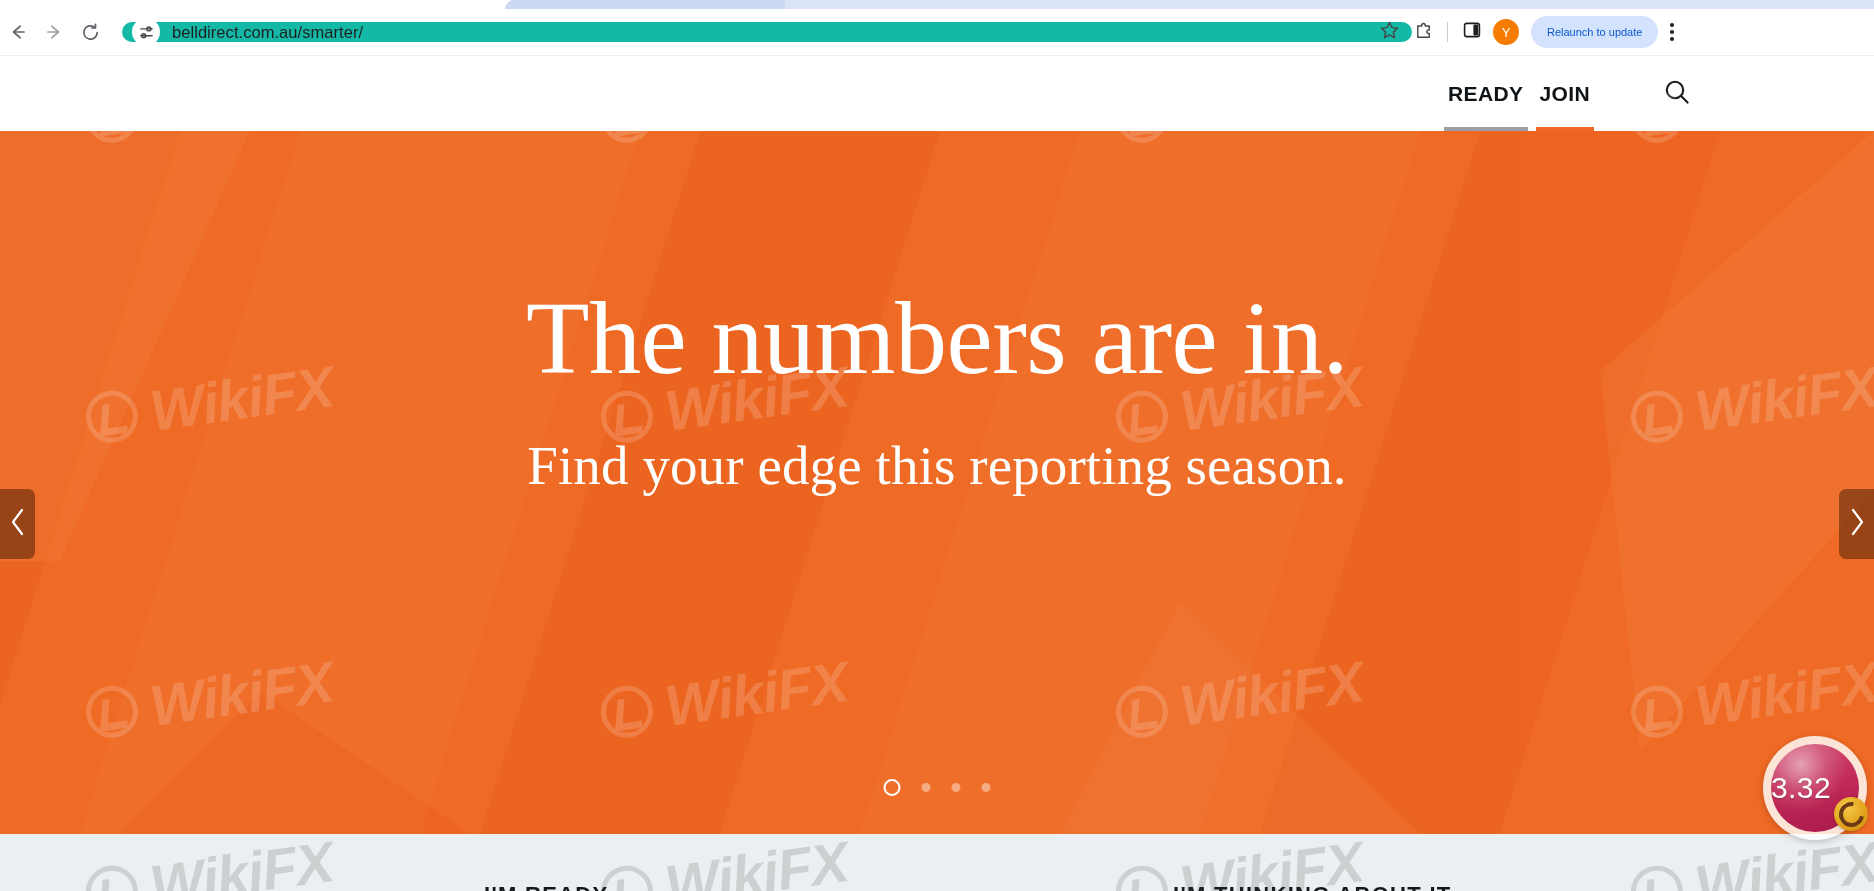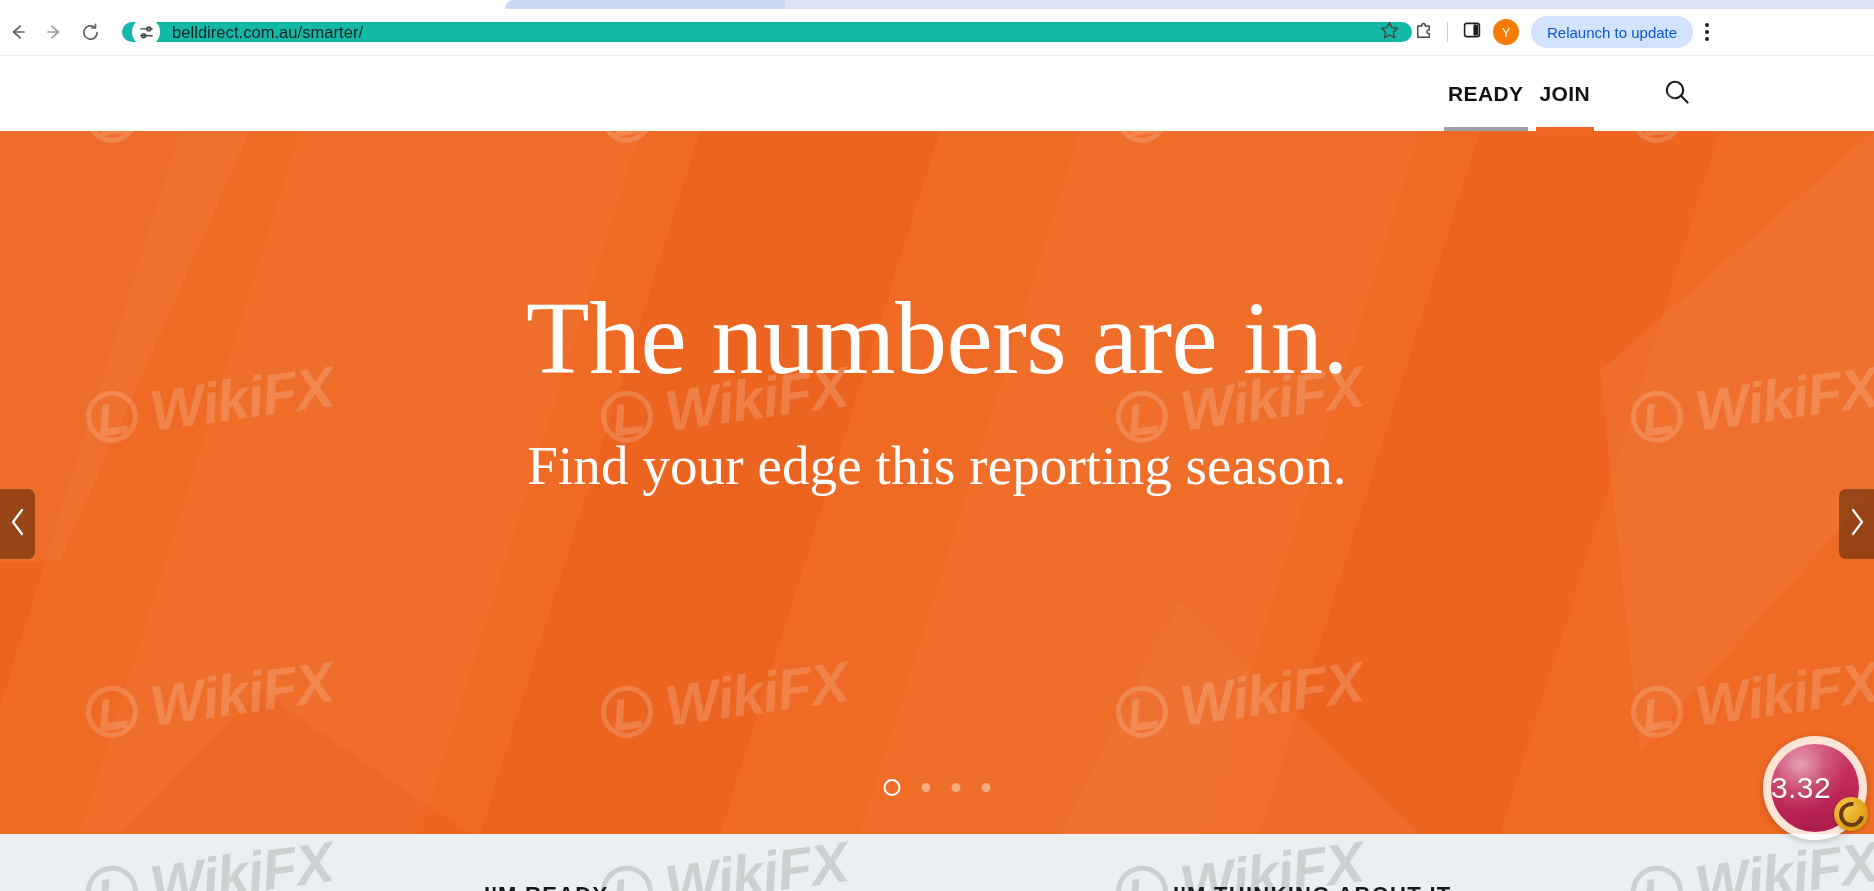--- a/index.html
+++ b/index.html
@@ -94,21 +94,21 @@
     font-size: 13px;
     display: flex; align-items: center; justify-content: center;
     flex: 0 0 auto;
     margin: 0 4px;
   }
   .relaunch-pill {
     height: 32px;
     background: #d3e3fd;
     border-radius: 16px;
     color: #0b57d0;
-    font-size: 15px;
+    font-size: 11px;
     display: flex; align-items: center;
     padding: 0 16px;
     margin-left: 8px;
     white-space: nowrap;
     flex: 0 0 auto;
   }
   .menu-dots {
     width: 24px; height: 34px;
     display: flex; flex-direction: column;
     align-items: center; justify-content: center;

